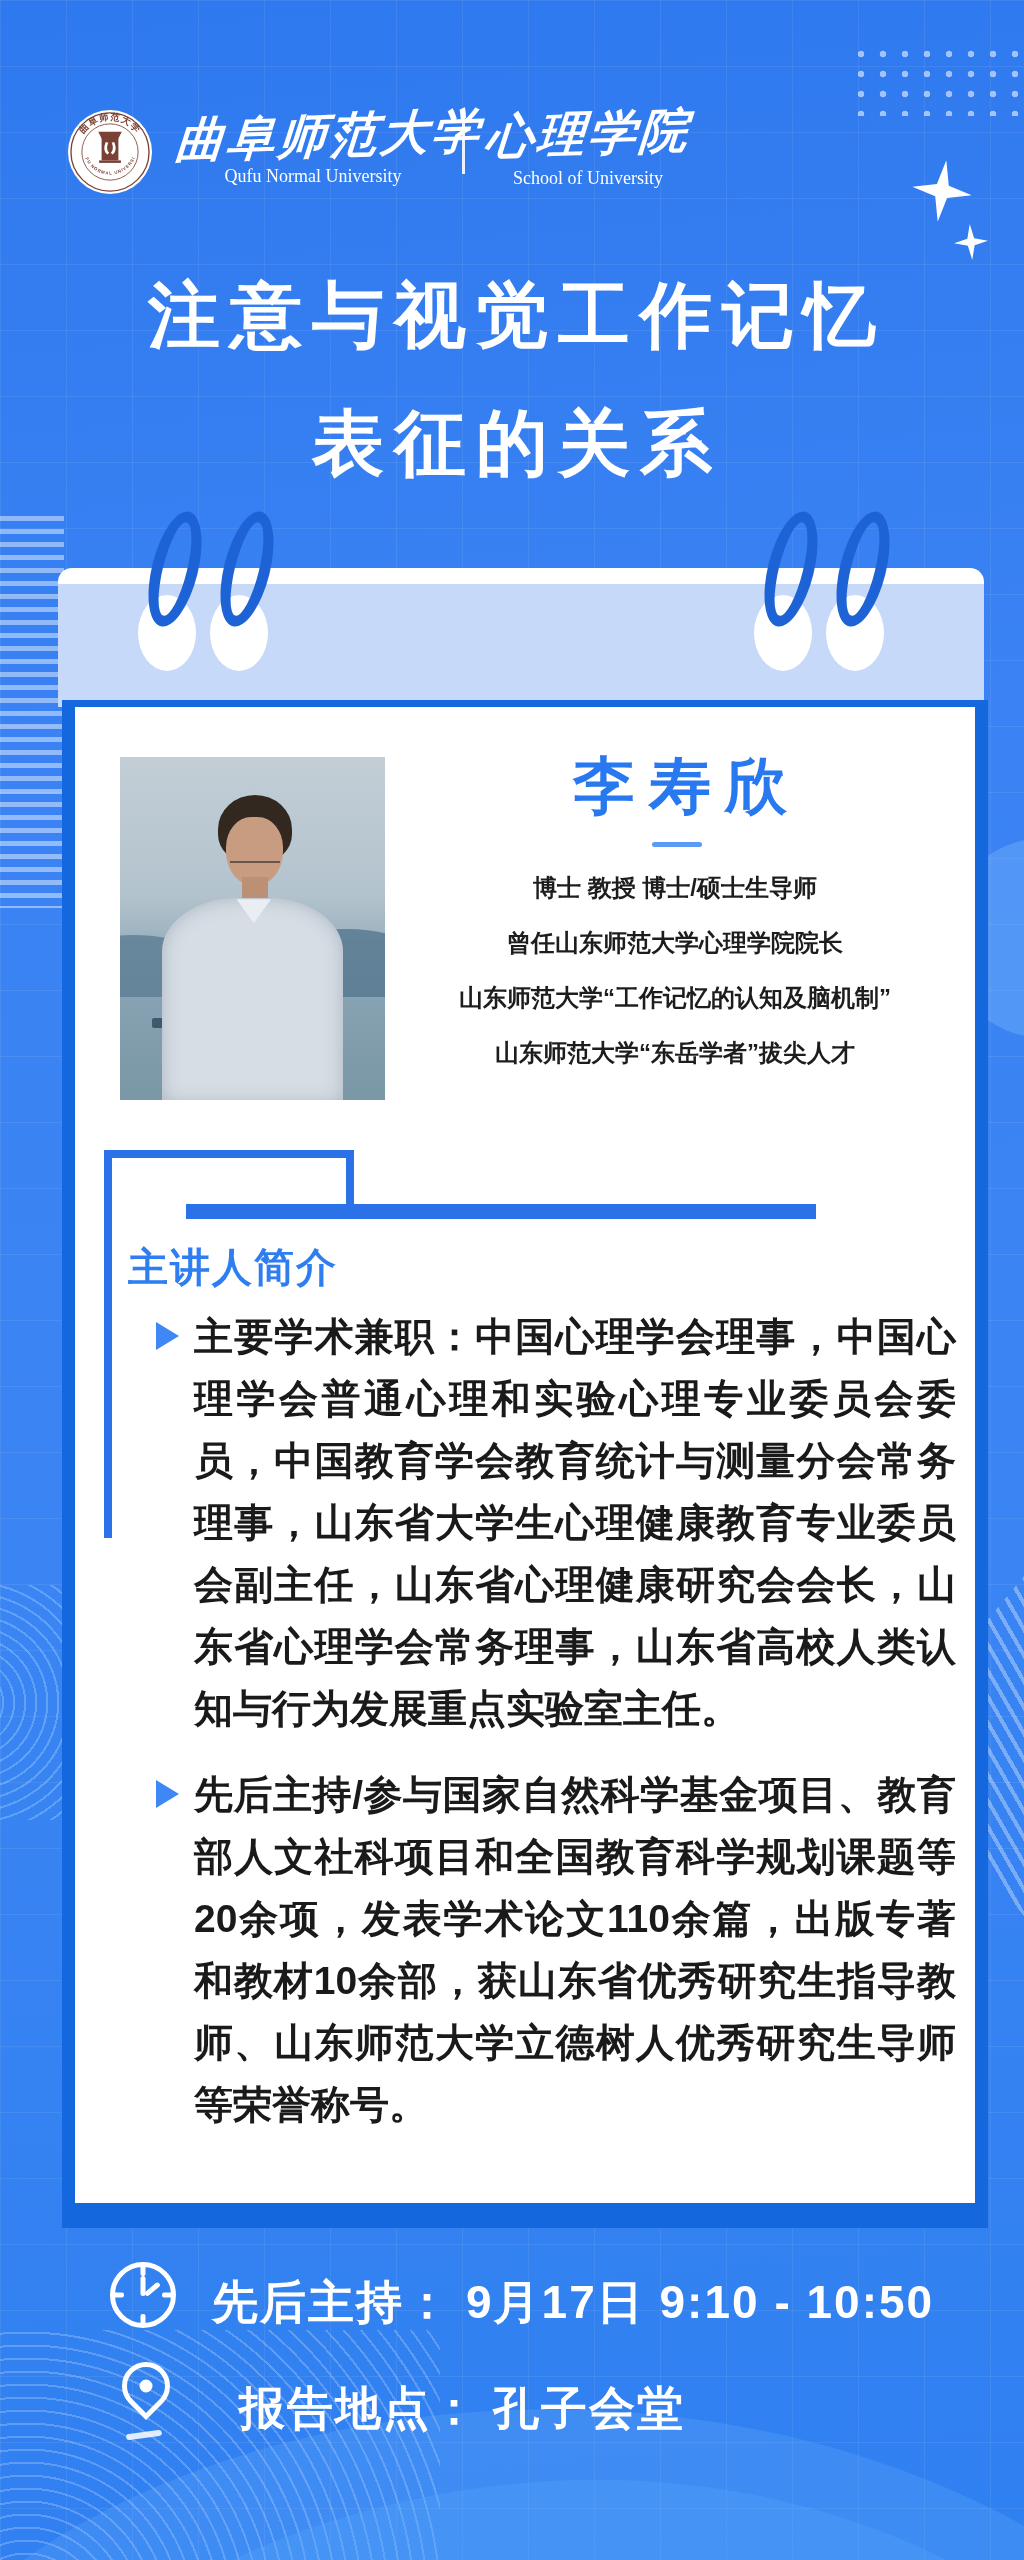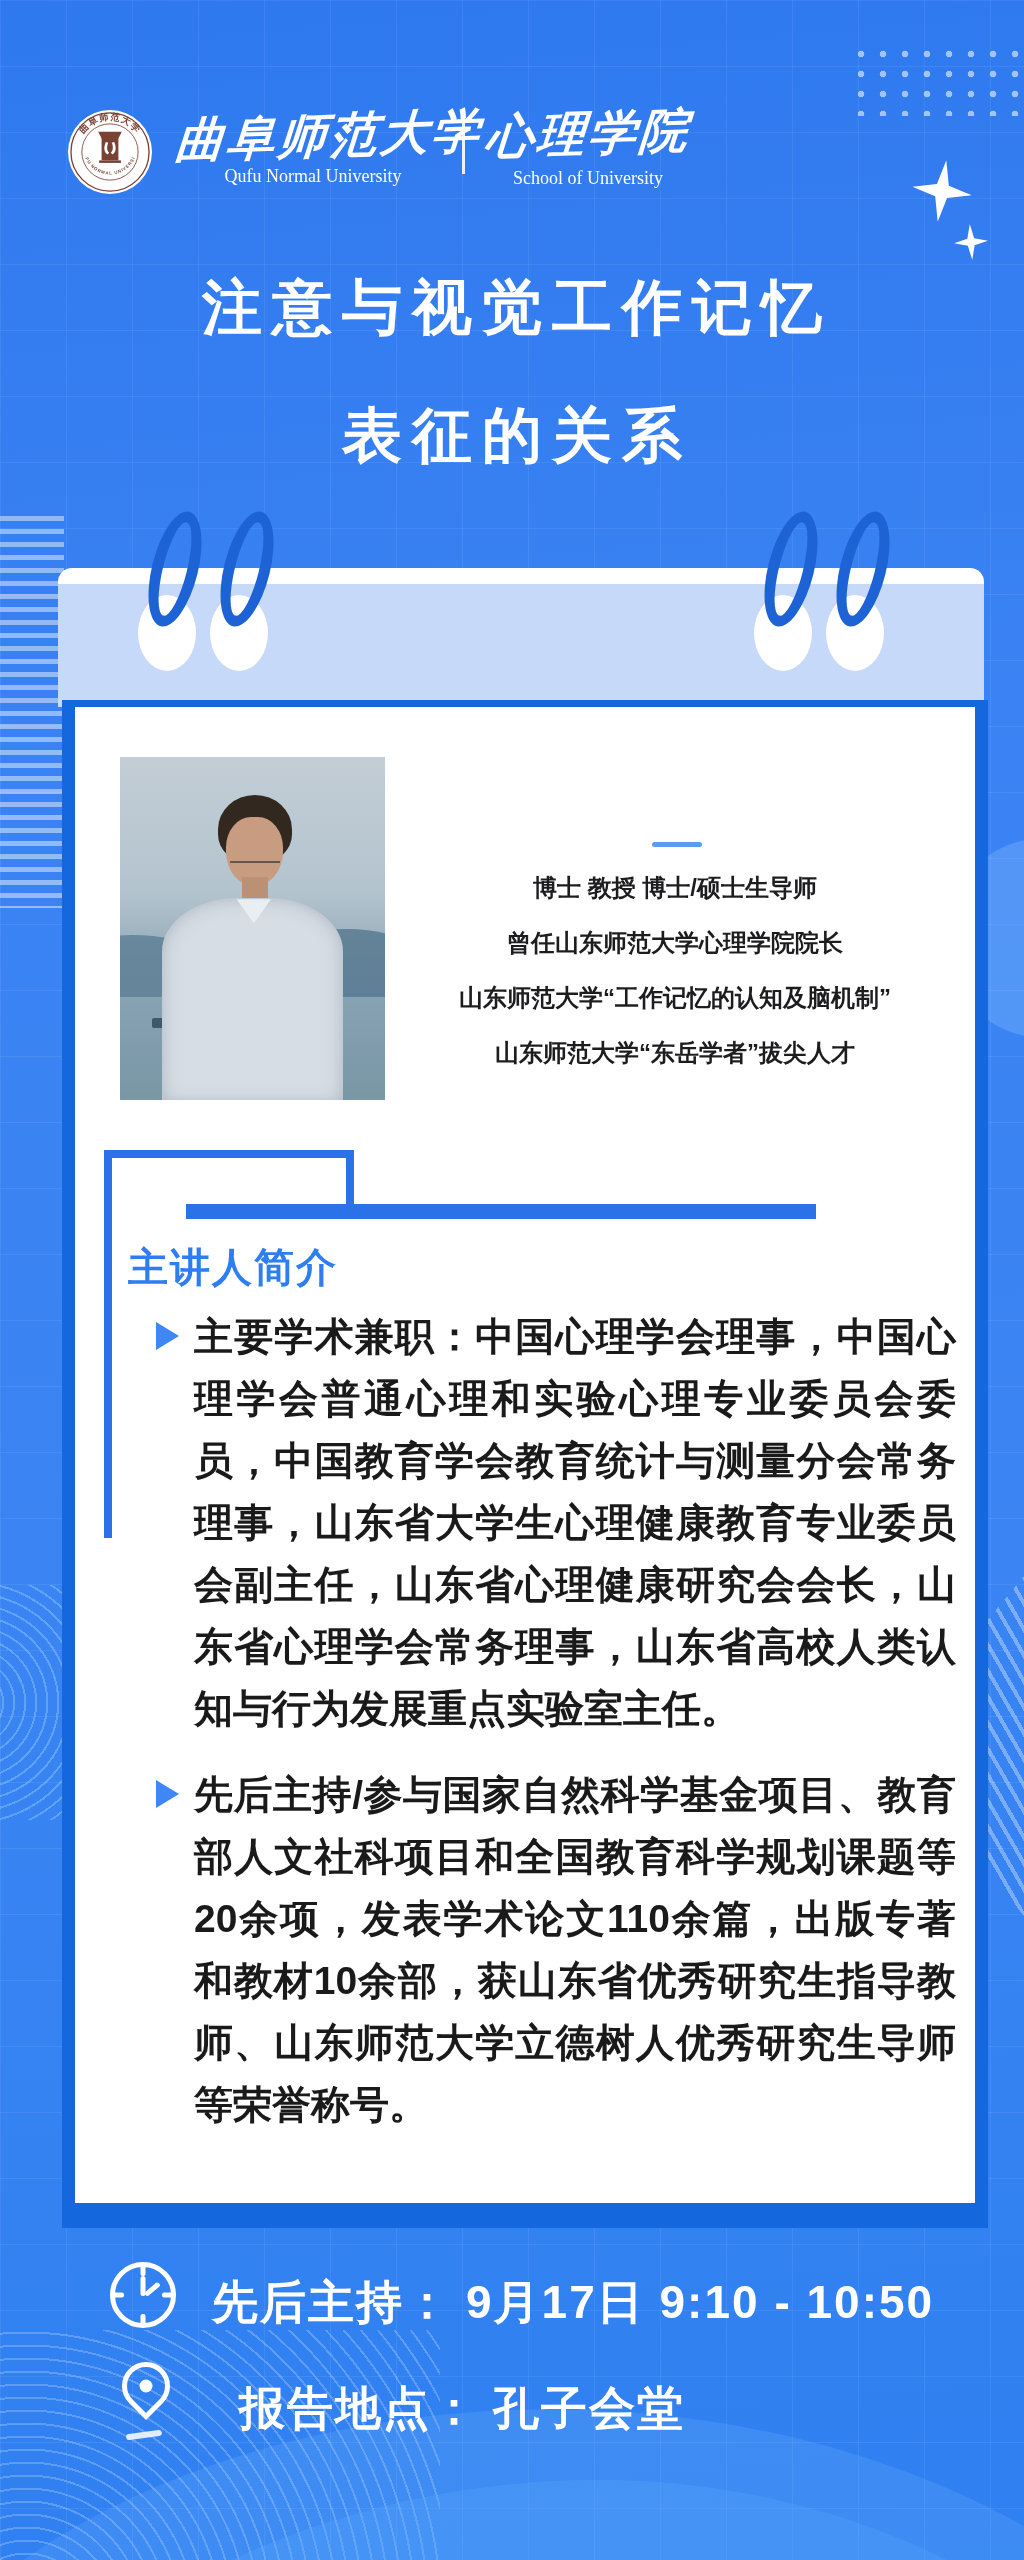--- a/index.html
+++ b/index.html
@@ -38,21 +38,21 @@
   .waveB{left:-120px;top:2480px;width:1400px;height:600px;z-index:1;
     background:rgba(90,170,250,.28);border-radius:50% 50% 0 0/90% 100% 0 0;transform:rotate(-2deg);}
   
   .logo-cn{color:#fff;font-weight:700;font-style:italic;z-index:2;
     transform:skewX(-6deg) rotate(-2deg);font-size:48px;letter-spacing:3px;white-space:nowrap;}
   .logo-en{color:#fff;z-index:2;font-family:"Liberation Serif","DejaVu Serif",serif;
     font-size:18px;text-align:center;white-space:nowrap;}
   .logo-divider{left:462px;top:114px;width:3px;height:60px;background:rgba(255,255,255,.9);z-index:2;}
   
   .title{left:0;width:1024px;text-align:center;color:#fff;font-weight:900;z-index:2;
-    font-size:60px;letter-spacing:10px;text-indent:10px;white-space:nowrap;}
+    font-size:72px;letter-spacing:10px;text-indent:10px;white-space:nowrap;}
   
   .qblob{width:58px;height:76px;background:#fff;border-radius:50%;z-index:3;}
   .qring{width:46px;height:118px;border:11px solid #1E63D6;border-radius:50%;
     transform:rotate(14deg);z-index:4;}
   
   .header-band{left:58px;top:568px;width:926px;height:139px;background:#fff;
     border-radius:14px 14px 0 0;z-index:2;}
   .header-band .inner{position:absolute;left:0;right:0;top:16px;bottom:0;background:#C6D9F8;}
   .backing{left:62px;top:700px;width:926px;height:1528px;background:#1567DD;z-index:2;}
   .card{left:75px;top:707px;width:900px;height:1496px;background:#ffffff;z-index:3;}
@@ -191,20 +191,21 @@
     <div class="sea"></div>
       <div class="boat"></div>
     <div class="hair"></div>
       <div class="face"></div>
       <div class="glasses"></div>
     <div class="neck"></div>
       <div class="shirt"></div>
       <div class="collar"></div>
   </div>
 
+  <div class="abs name">李寿欣</div>
   <div class="abs name-divider"></div>
   <div class="abs creds">
     <div>博士 教授 博士/硕士生导师</div>
     <div>曾任山东师范大学心理学院院长</div>
     <div>山东师范大学“工作记忆的认知及脑机制”</div>
     <div>山东师范大学“东岳学者”拔尖人才</div>
   </div>
 
   <div class="abs br br-vlong"></div>
   <div class="abs br br-htop"></div>

